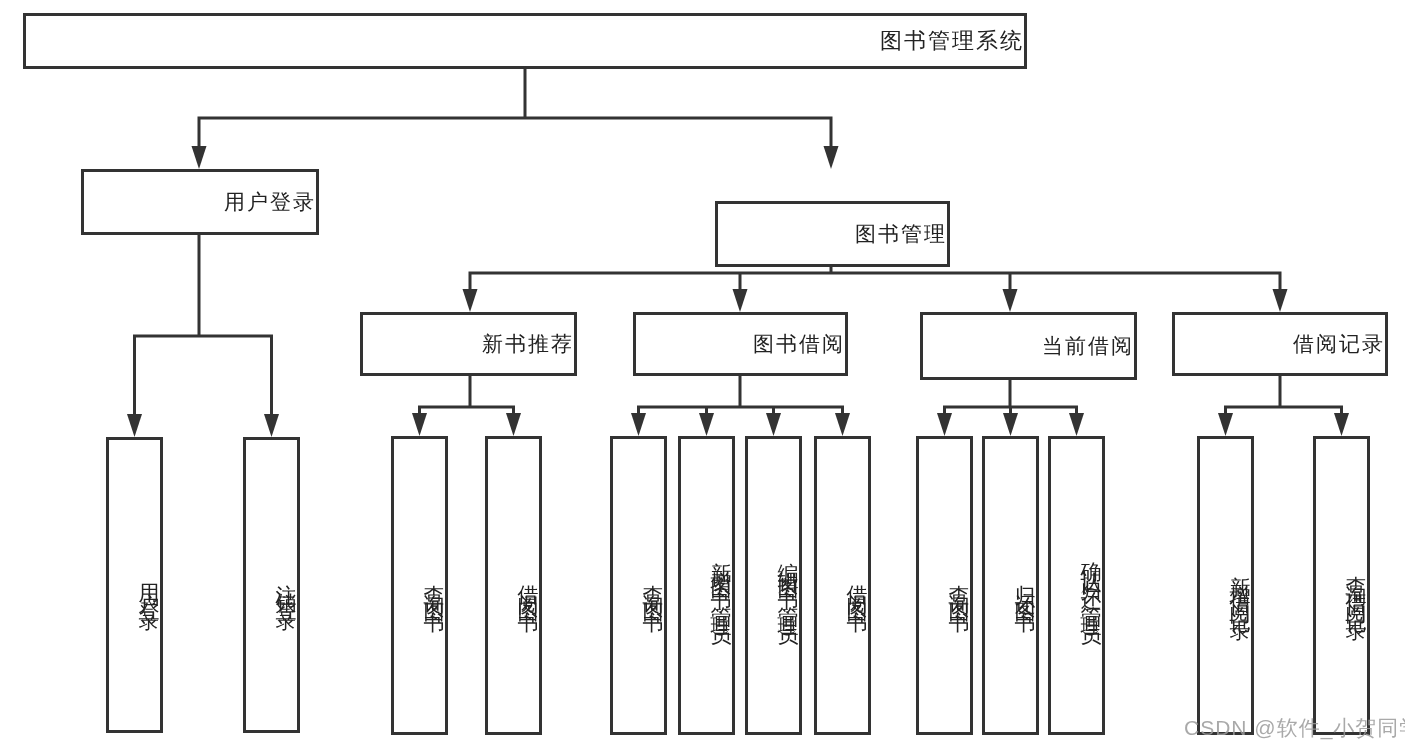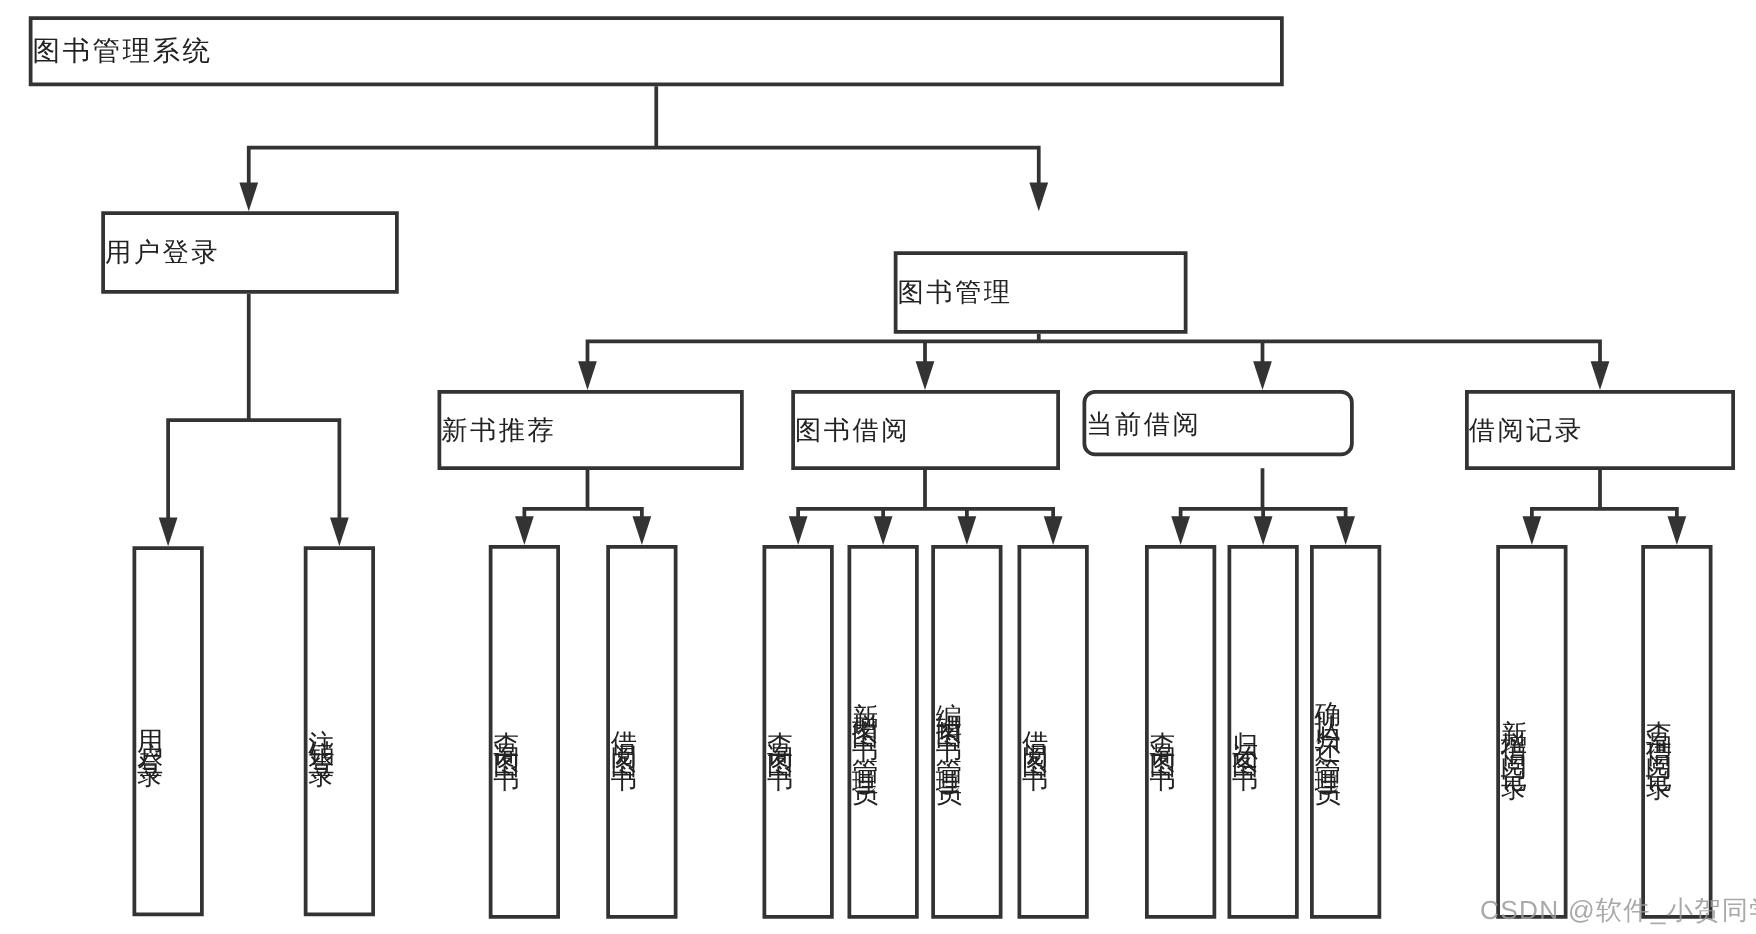--- a/index.html
+++ b/index.html
@@ -22,21 +22,21 @@
     height: 747px;
     z-index: 1;
   }
   .node {
     position: absolute;
     box-sizing: border-box;
     border: 3px solid #333333;
     background: #ffffff;
     display: flex;
     align-items: center;
-    justify-content: flex-start;
+    justify-content: flex-end;
     color: #222222;
     z-index: 2;
   }
   .node-h .label {
     font-size: 21px;
     letter-spacing: 2px;
     white-space: nowrap;
   }
   .node-root .label {
     font-size: 22px;
@@ -58,23 +58,23 @@
     color: #9b9b9b;
     opacity: 0.85;
     white-space: nowrap;
     z-index: 3;
     pointer-events: none;
   }
   
   .n-root            { left: 23px;   top: 13px;  width: 1004px; height: 56px; }
   .n-user-login      { left: 81px;   top: 169px; width: 238px;  height: 66px; }
   .n-book-mgmt       { left: 715px;  top: 169px; width: 235px;  height: 66px; margin-top: 32px; }
-  .n-new-book        { left: 350px;  top: 312px; width: 245px;  height: 64px; }
+  .n-new-book        { left: 360px;  top: 312px; width: 217px;  height: 64px; }
   .n-book-borrow     { left: 633px;  top: 312px; width: 215px;  height: 64px; }
-  .n-current-borrow  { left: 866px;  top: 312px; width: 217px;  height: 53px; border-radius: 10px; }
+  .n-current-borrow  { left: 920px;  top: 312px; width: 217px;  height: 68px; }
   .n-borrow-records  { left: 1172px; top: 312px; width: 216px;  height: 64px; }
   .leaf { width: 57px; top: 436px; height: 299px; }
   .l-user-login      { left: 106px; top: 437px; height: 296px; }
   .l-logout          { left: 243px; top: 437px; height: 296px; }
   .l-query-a         { left: 391px; }
   .l-borrow-a        { left: 485px; }
   .l-query-b         { left: 610px; }
   .l-add-books       { left: 678px; }
   .l-edit-books      { left: 745px; }
   .l-borrow-b        { left: 814px; }

